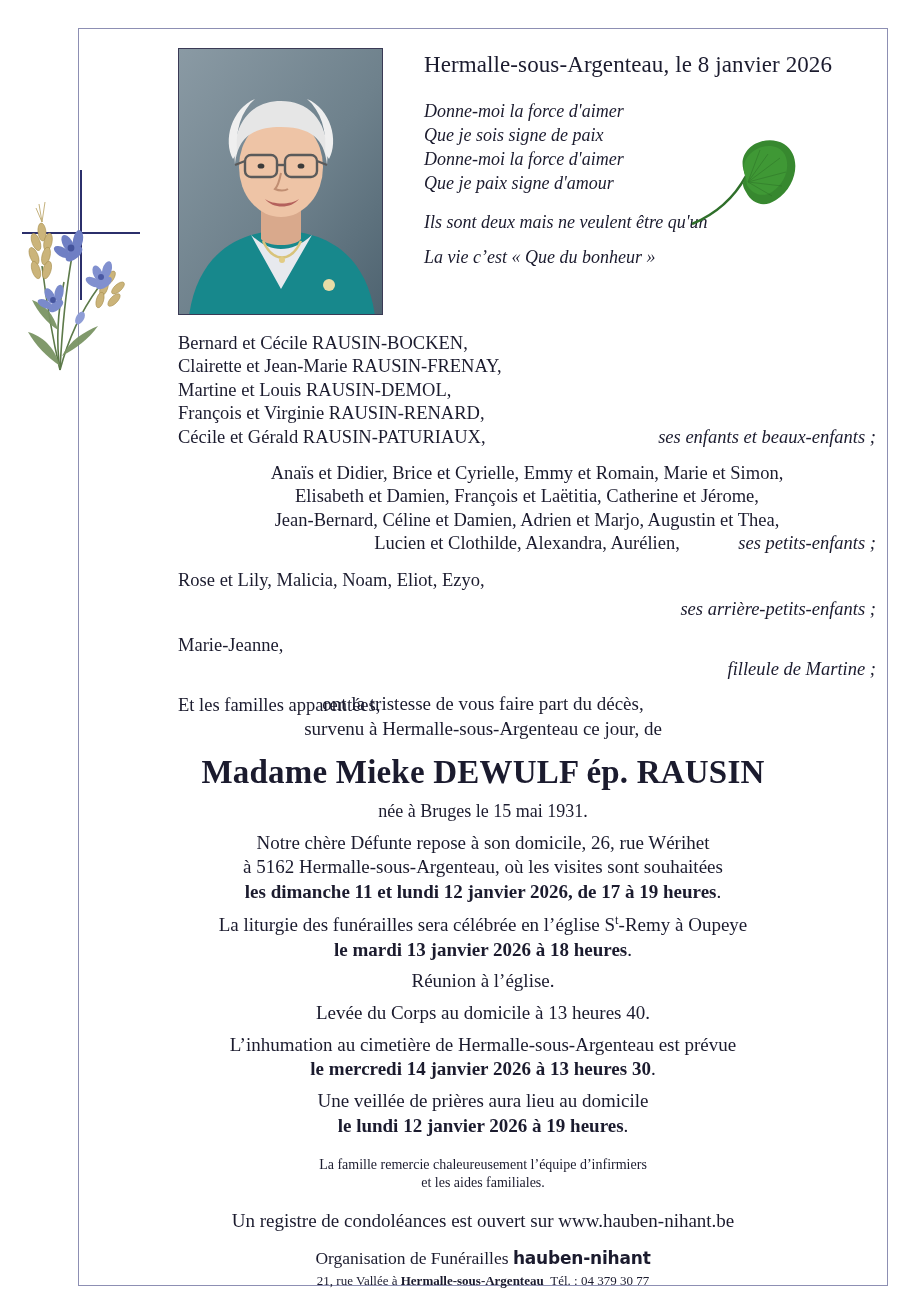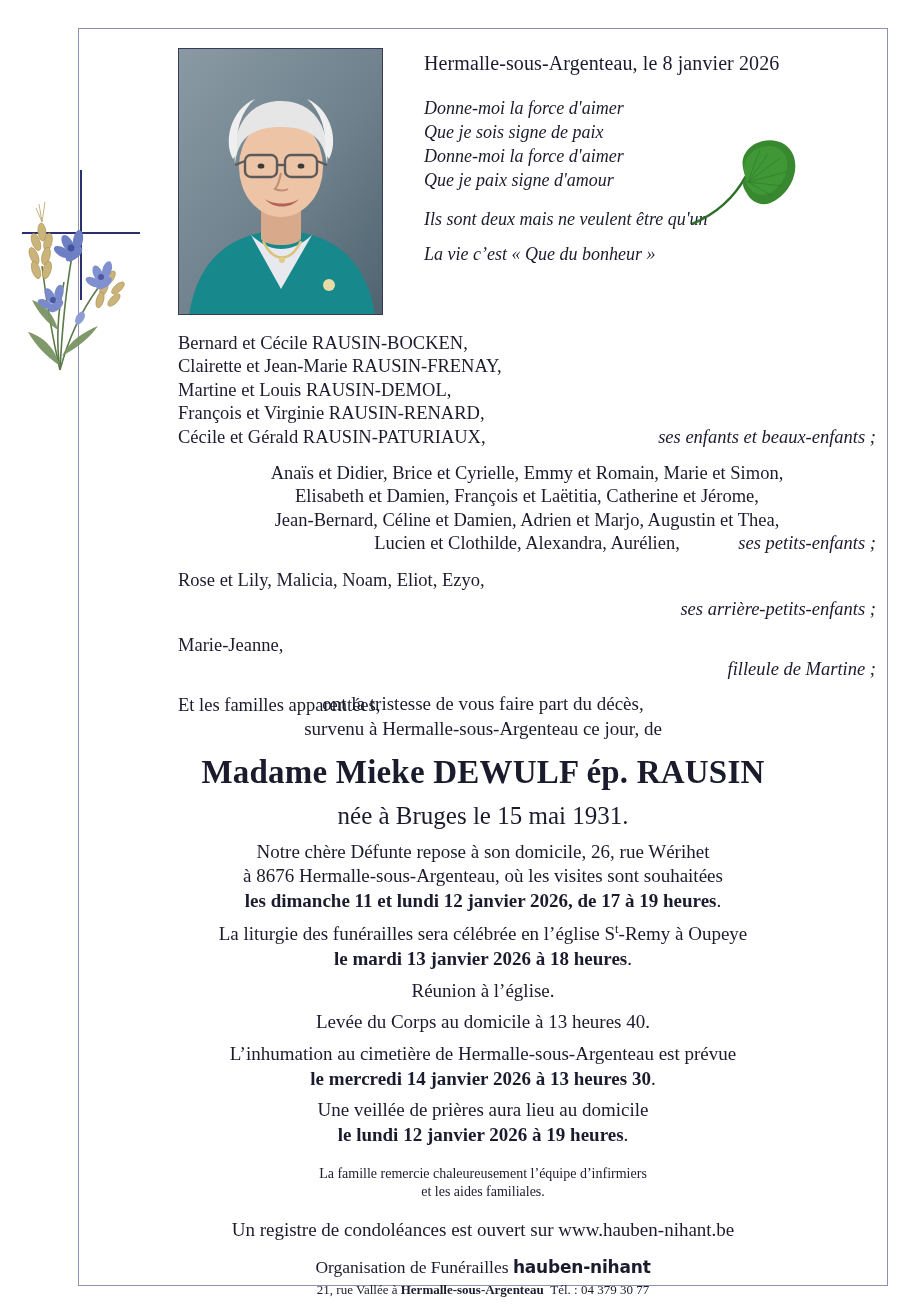--- a/index.html
+++ b/index.html
@@ -68,21 +68,21 @@
     background: #6f7d86;
   }
   
   .header-right {
     position: absolute;
     left: 424px;
     top: 52px;
     width: 452px;
   }
   .date-line {
-    font-size: 20px;
+    font-size: 23px;
     letter-spacing: 0.1px;
     white-space: nowrap;
   }
   .poem {
     margin-top: 22px;
     font-style: italic;
     font-size: 18px;
     line-height: 1.33;
   }
   .poem-line2 {
@@ -147,21 +147,21 @@
     font-size: 19px;
   }
   .deceased {
     font-weight: bold;
     font-size: 33px;
     letter-spacing: 0.2px;
     margin: 10px 0 6px;
     white-space: nowrap;
   }
   .born {
-    font-size: 25px;
+    font-size: 18px;
     margin-bottom: 6px;
   }
   .para {
     margin-top: 7px;
   }
   .para b { font-weight: bold; }
   .sup { font-size: 0.66em; vertical-align: super; }
   .thanks {
     margin-top: 17px;
     font-size: 14px;
@@ -374,21 +374,21 @@
 
   <div class="announce">
     <div class="lead">ont la tristesse de vous faire part du décès,</div>
     <div class="lead">survenu à Hermalle-sous-Argenteau ce jour, de</div>
 
     <div class="deceased">Madame Mieke DEWULF ép. RAUSIN</div>
     <div class="born">née à Bruges le 15 mai 1931.</div>
 
     <div class="para">
       <div>Notre chère Défunte repose à son domicile, 26, rue Wérihet</div>
-      <div>à 8676 Hermalle-sous-Argenteau, où les visites sont souhaitées</div>
+      <div>à 5162 Hermalle-sous-Argenteau, où les visites sont souhaitées</div>
       <div><b>les dimanche 11 et lundi 12 janvier 2026, de 17 à 19 heures</b>.</div>
     </div>
 
     <div class="para">
       <div>La liturgie des funérailles sera célébrée en l’église S<span class="sup">t</span>-Remy à Oupeye</div>
       <div><b>le mardi 13 janvier 2026 à 18 heures</b>.</div>
     </div>
 
     <div class="para">
       <div>Réunion à l’église.</div>

